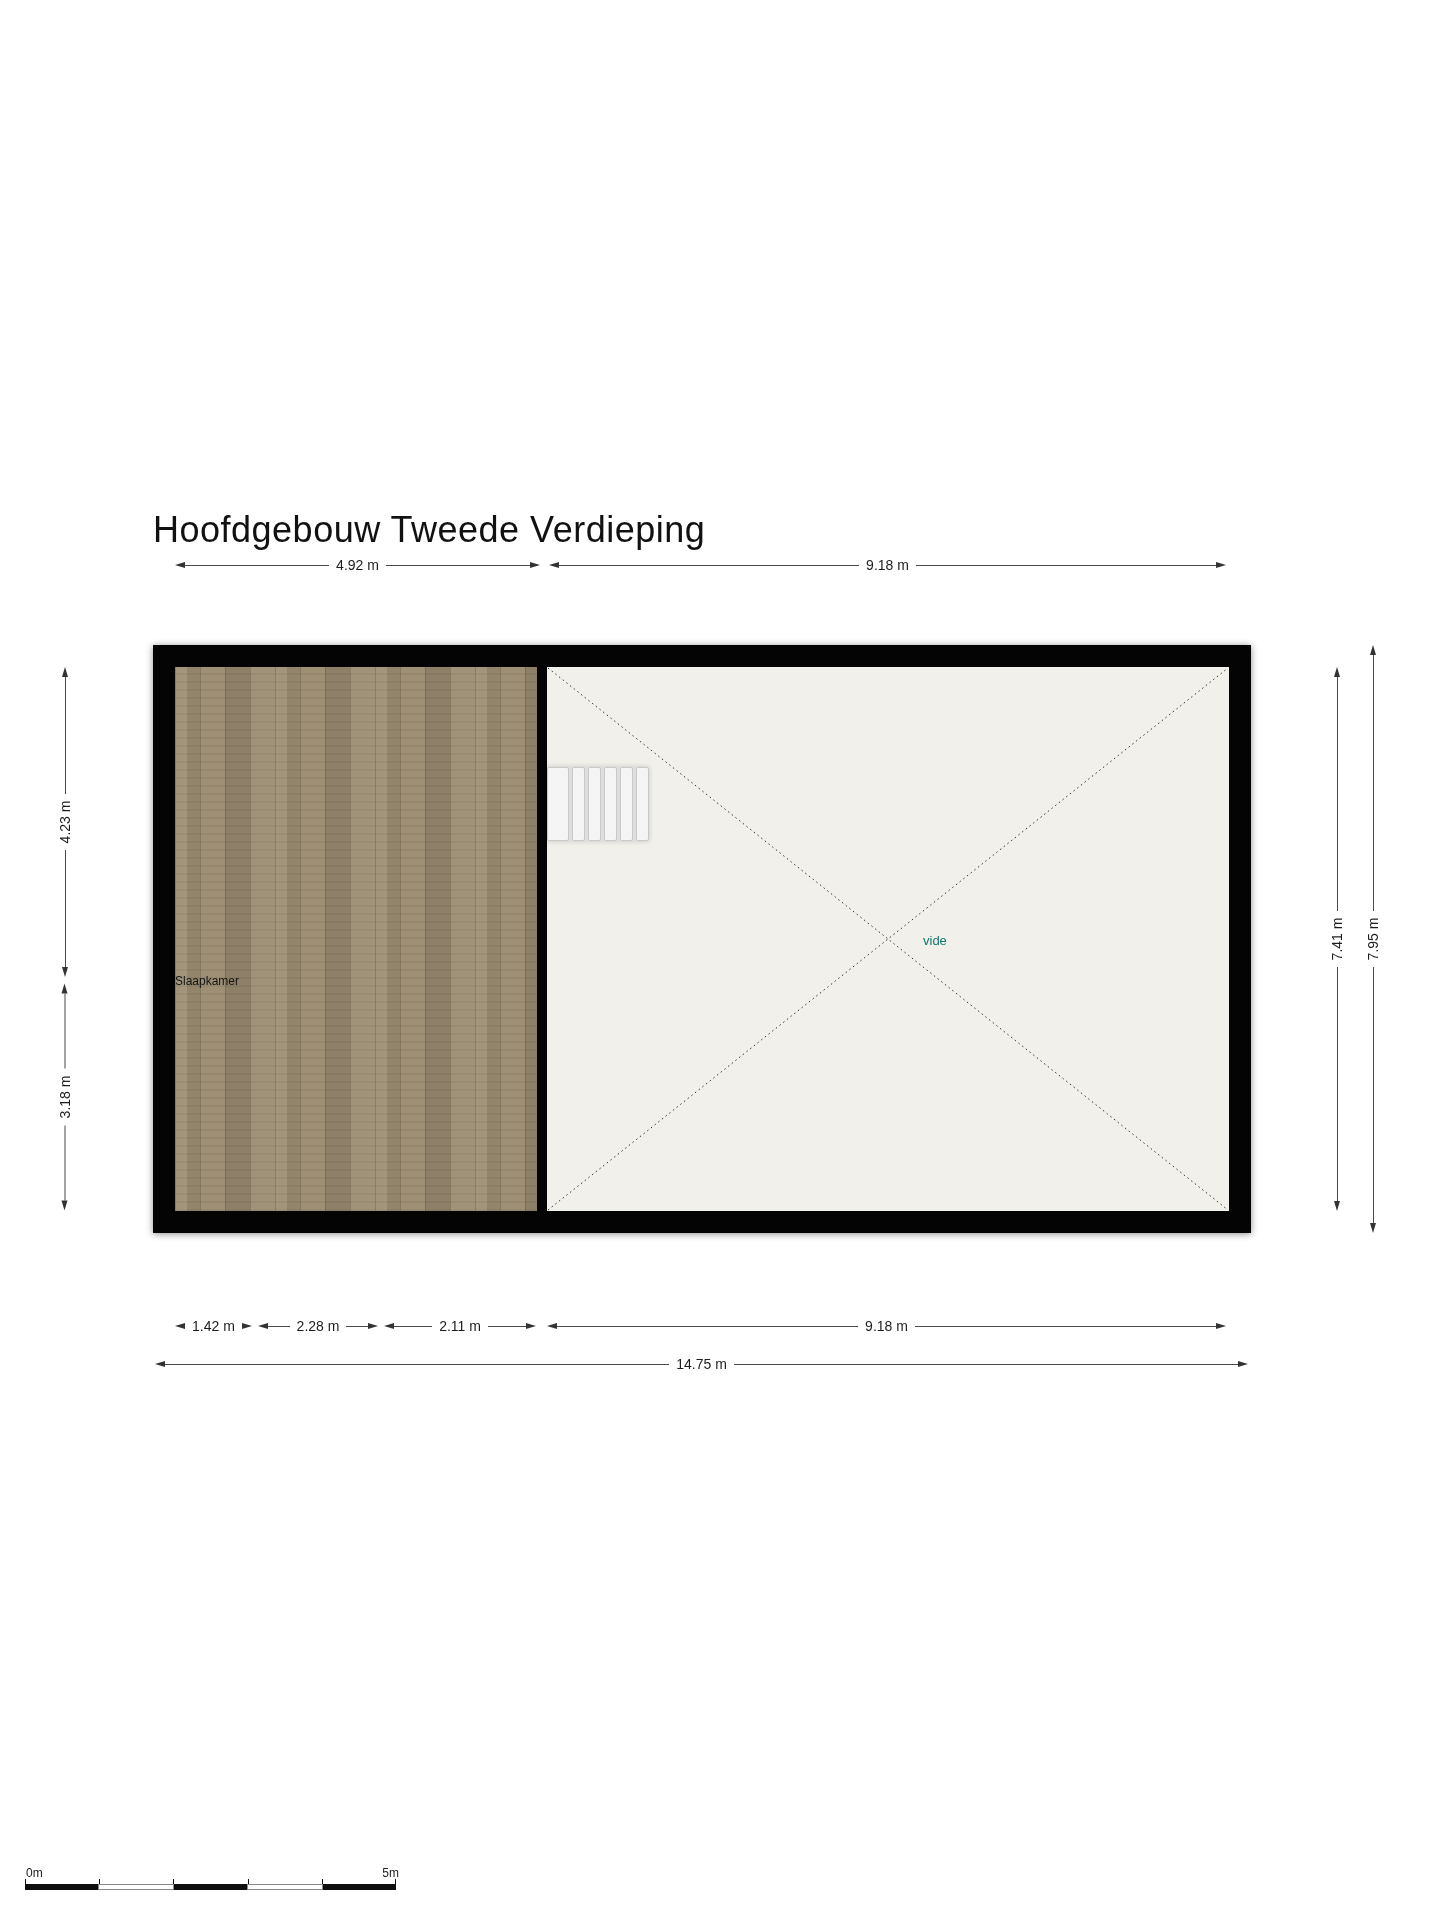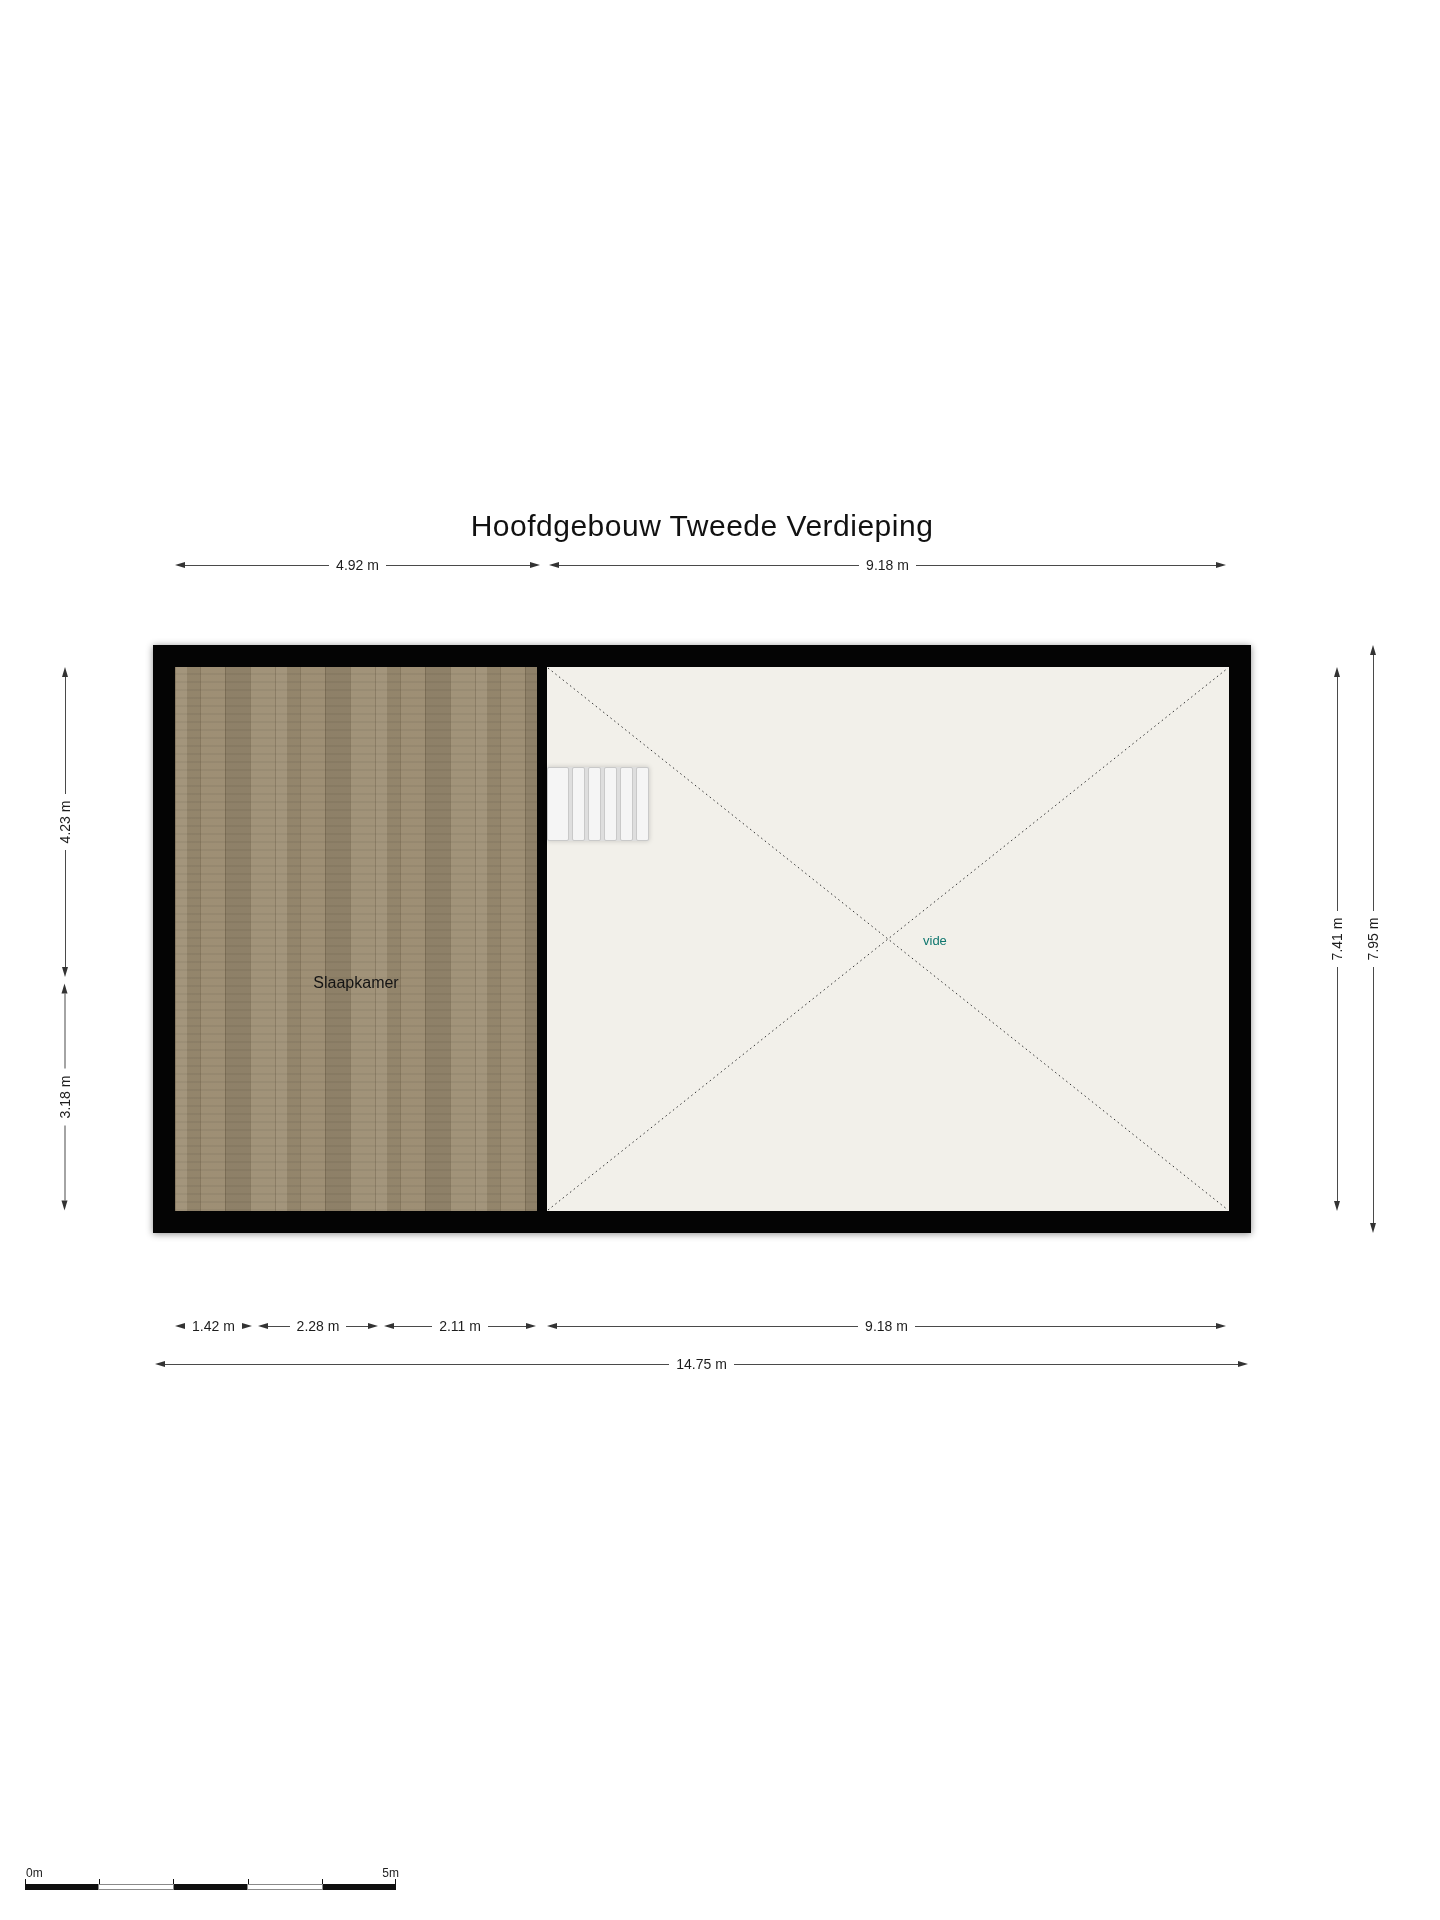--- a/index.html
+++ b/index.html
@@ -3,21 +3,21 @@
 <meta charset="utf-8">
 <style>
   html,body{margin:0;padding:0;background:#fff;}
   .page{
     position:relative;width:1440px;height:1920px;background:#ffffff;overflow:hidden;
     font-family:"Liberation Sans", sans-serif;color:#1d1d1d;
   }
   
   .title{
     position:absolute;left:153px;top:509px;width:1098px;margin:0;
-    font-size:30px;font-weight:400;text-align:center;color:#111;letter-spacing:0.5px;
+    font-size:36px;font-weight:400;text-align:left;color:#111;letter-spacing:0.5px;
   }
   
   .dim{
     position:absolute;display:flex;align-items:center;height:16px;
     font-size:14px;color:#1d1d1d;
   }
   .dim .ln{flex:1;height:0;border-top:1px solid #4a4a4a;}
   .dim .ar{width:0;height:0;border-style:solid;flex:0 0 auto;}
   .dim .ar.l{border-width:3.5px 10px 3.5px 0;border-color:transparent #333 transparent transparent;}
   .dim .ar.r{border-width:3.5px 0 3.5px 10px;border-color:transparent transparent transparent #333;}
@@ -31,22 +31,22 @@
   }
   .room-wood{
     position:absolute;left:0;top:0;width:362px;height:544px;
     background-color:#9c8d72;
     background-image:
       repeating-linear-gradient(90deg, rgba(55,42,22,0.22) 0 1px, transparent 1px 25px),
       repeating-linear-gradient(90deg, rgba(255,255,255,0.07) 0 12px, rgba(0,0,0,0.06) 12px 25px, rgba(255,255,255,0.02) 25px 50px, rgba(0,0,0,0.09) 50px 75px, rgba(255,255,255,0.05) 75px 100px),
       repeating-linear-gradient(0deg, rgba(0,0,0,0.05) 0 2px, transparent 2px 8px);
   }
   .room-label{
-    position:absolute;left:0;top:307px;width:100%;text-align:center;
-    font-size:16px;color:#141414;
+    position:absolute;left:0;top:307px;width:100%;text-align:left;
+    font-size:12px;color:#141414;
   }
   .divider{position:absolute;left:362px;top:0;width:10px;height:544px;background:#040404;}
   .vide{position:absolute;left:372px;top:0;width:682px;height:544px;background:#f2f0ea;}
   .vide svg{position:absolute;left:0;top:0;width:100%;height:100%;}
   .vide-label{position:absolute;left:376px;top:266px;font-size:13px;color:#0f766e;line-height:16px;}
   .stairs{
     position:absolute;left:372px;top:100px;width:102px;height:74px;
     background:#dedede;display:flex;gap:3px;box-shadow:0 0 5px rgba(0,0,0,0.18);
   }
   .tread{

